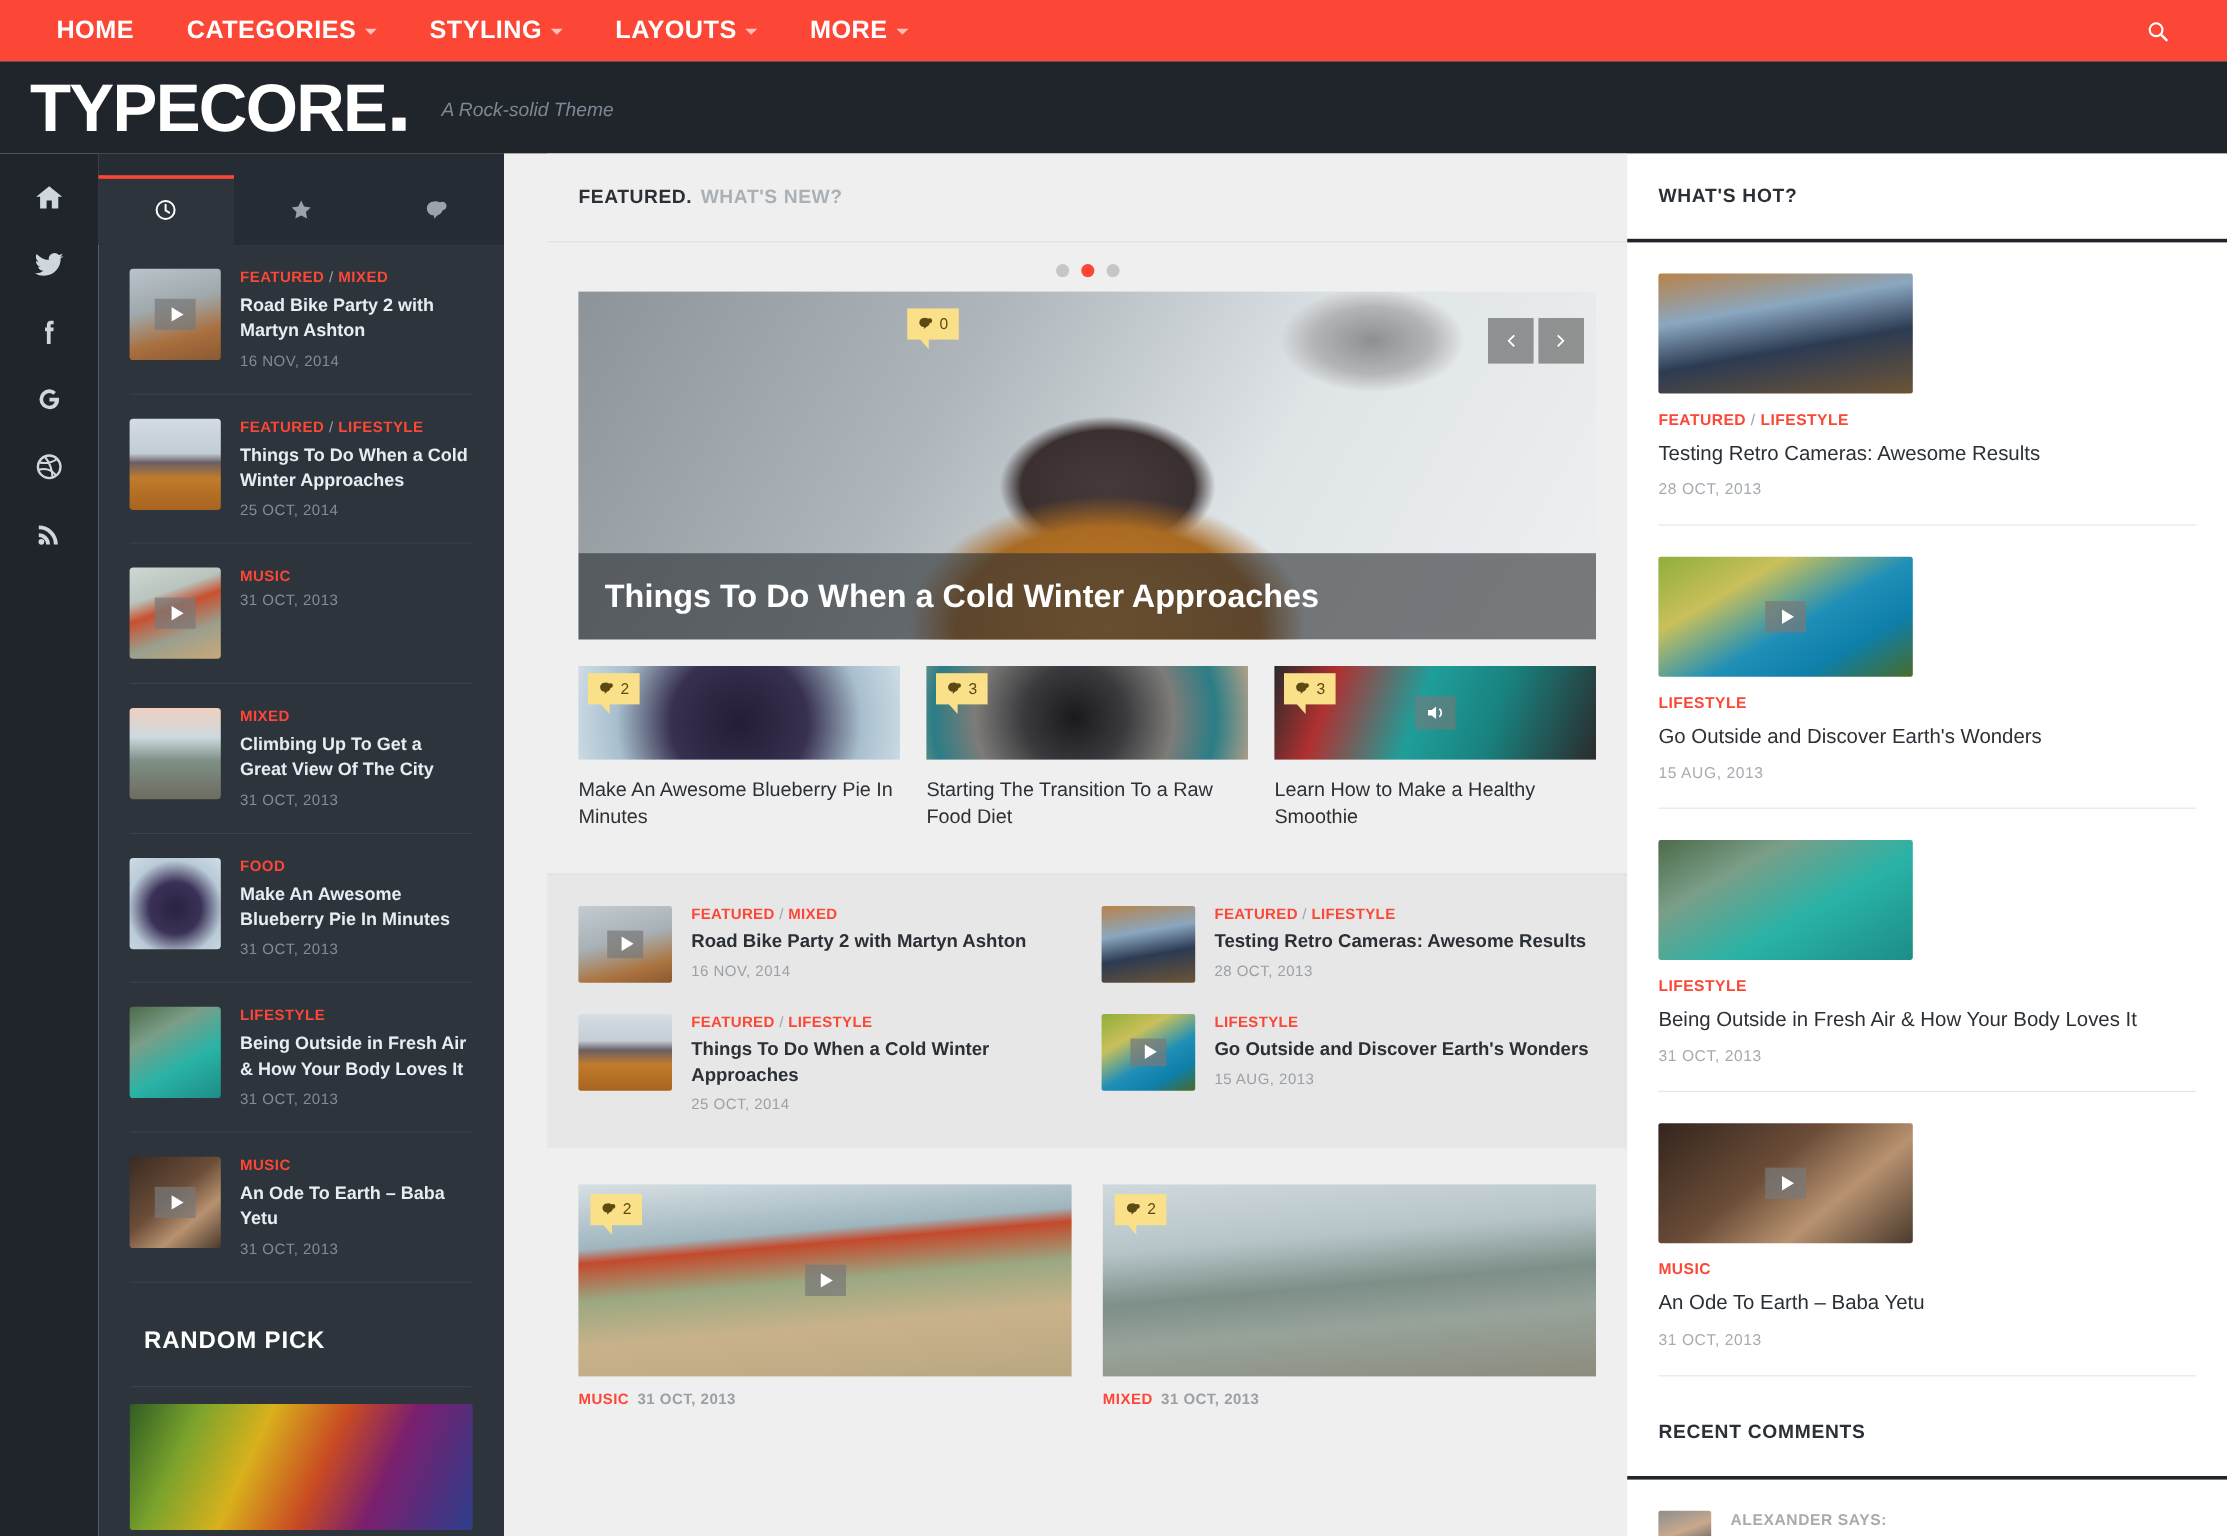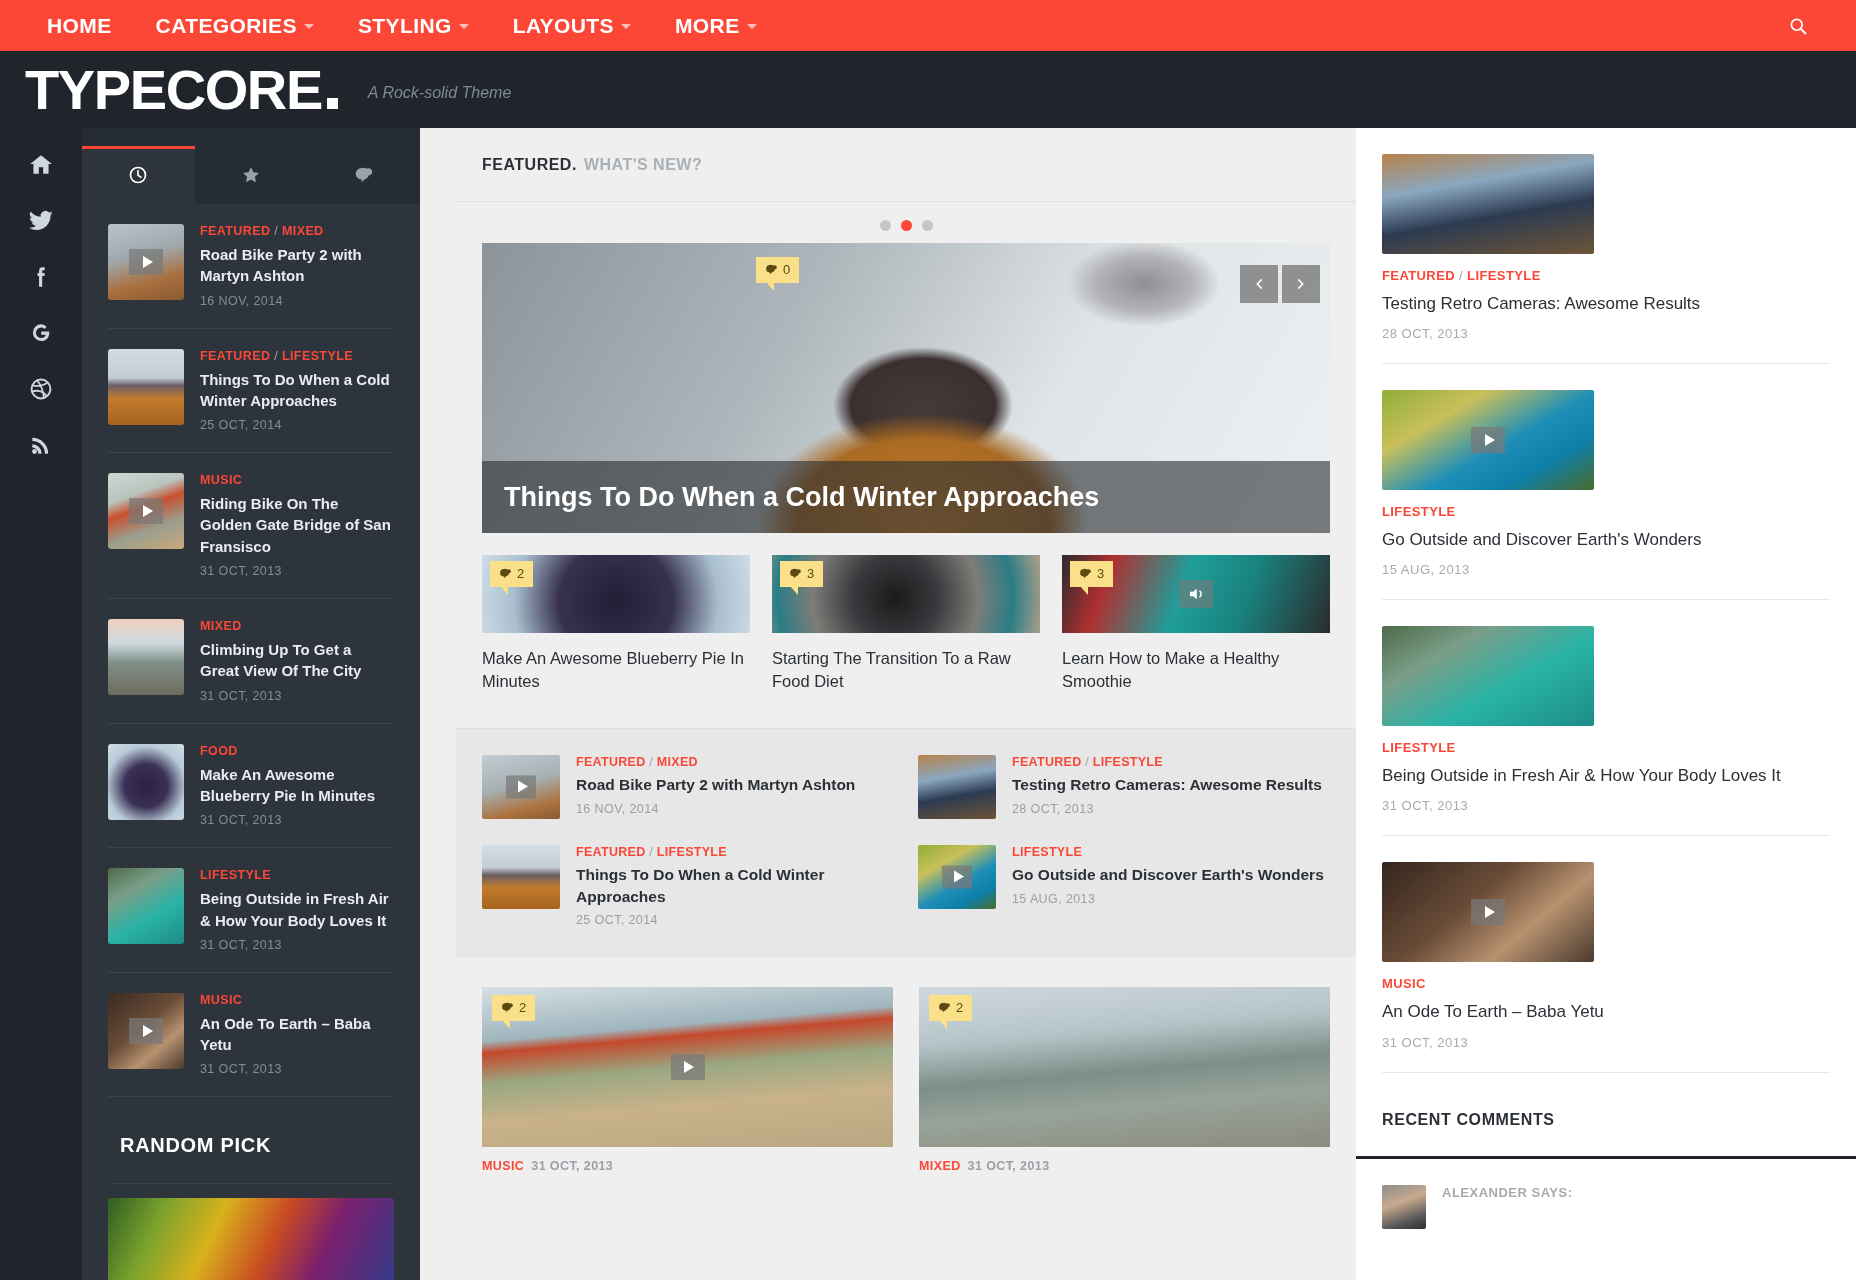--- a/index.html
+++ b/index.html
@@ -269,21 +269,20 @@
           <div class="rdate">25 OCT, 2014</div>
         </div>
       </div>
 
       <div class="ritem">
         <div class="rthumb" style="background:linear-gradient(160deg,#cfd8d3 0%,#b8c4bd 30%,#c8502f 45%,#9a9f8e 70%,#c9a977 100%)">
           <div class="play-badge"></div>
         </div>
         <div class="rbody">
           <div class="rcat"><span>MUSIC</span></div>
-          <div class="rtitle">Riding Bike On The Golden Gate Bridge of San Fransisco</div>
           <div class="rdate">31 OCT, 2013</div>
         </div>
       </div>
 
       <div class="ritem">
         <div class="rthumb" style="background:linear-gradient(180deg,#f0cfc0 0%,#cdd9de 32%,#7e8f86 58%,#6e6b5f 100%)"></div>
         <div class="rbody">
           <div class="rcat"><span>MIXED</span></div>
           <div class="rtitle">Climbing Up To Get a Great View Of The City</div>
           <div class="rdate">31 OCT, 2013</div>
@@ -482,20 +481,23 @@
           </div>
         </div>
         <div class="bmeta">
           <span class="c">MIXED</span><span class="d">31 OCT, 2013</span>
         </div>
       </div>
     </div>
   </div>
 
   <div id="right">
+    <div class="rs-head">
+      <h3>WHAT'S HOT?</h3>
+    </div>
     <div class="hot-list">
       <div class="hitem">
         <div class="himg" style="background:linear-gradient(170deg,#b8834a 0%,#8aa7c0 32%,#2c3b52 60%,#6d5436 100%)"></div>
         <div class="hcat"><span>FEATURED</span><span class="sep"> / </span><span>LIFESTYLE</span></div>
         <div class="htitle">Testing Retro Cameras: Awesome Results</div>
         <div class="hdate">28 OCT, 2013</div>
       </div>
       <div class="hitem">
         <div class="himg" style="background:linear-gradient(150deg,#8fae3a 0%,#c9c05a 28%,#1f8fb8 56%,#0e7fa8 76%,#4a6b2a 100%)">
           <div class="play-badge"></div>

